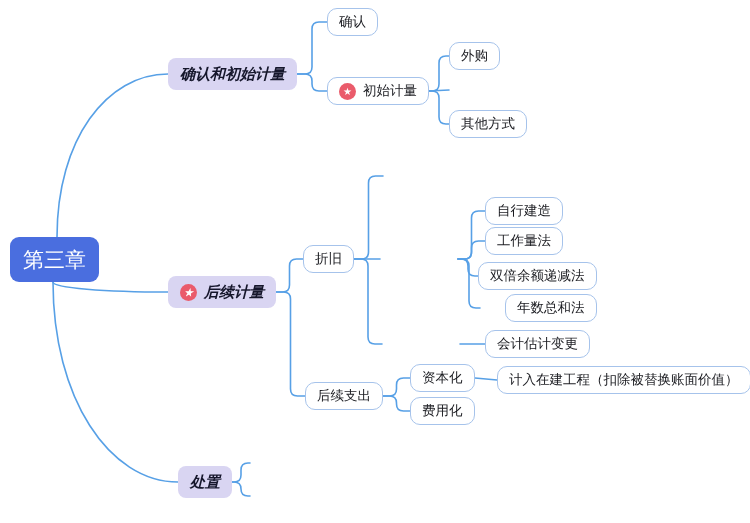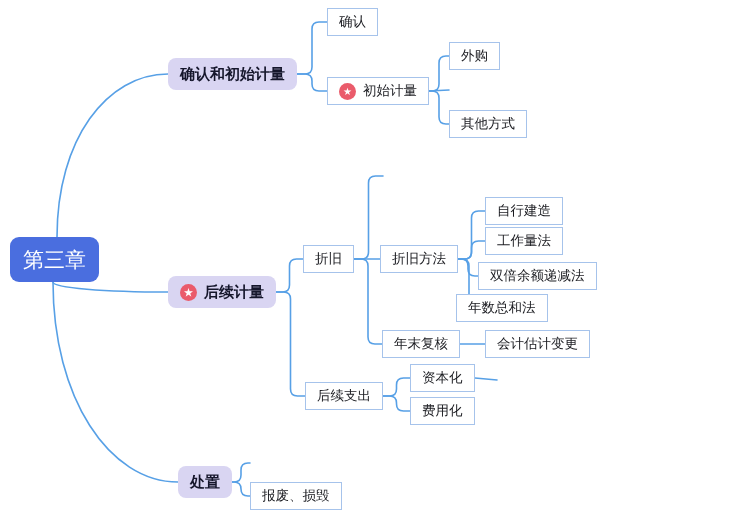--- a/index.html
+++ b/index.html
@@ -6,23 +6,23 @@
     --root-bg:#4A6EDF; --branch-bg:#D9D5F2; --node-border:#A6C3EB;
     --star-bg:#EA5B6B; --text:#1A1B20; --root-text:#FFFFFF; --branch-text:#15162B;
   }
   html,body{margin:0;padding:0;}
   body{background:#fff;font-family:"Liberation Sans",sans-serif;}
   #mindmap{position:relative;width:750px;height:523px;background:#ffffff;overflow:hidden;}
   #edges{position:absolute;left:0;top:0;}
   .node{position:absolute;box-sizing:border-box;display:flex;align-items:center;justify-content:center;
         white-space:nowrap;cursor:default;}
   .leaf{background:#ffffff;border:1px solid var(--node-border);color:var(--text);
-        font-size:13.5px;line-height:20px;padding:3px 11px;border-radius:0;}
+        font-size:13.5px;line-height:20px;padding:3px 11px;border-radius:10px;}
   .branch{background:var(--branch-bg);color:var(--branch-text);font-size:15px;font-weight:bold;
-        line-height:20px;padding:6px 12px;border-radius:8px;}
+        line-height:20px;padding:6px 12px;border-radius:8px;font-style:italic;}
   .root{background:var(--root-bg);color:var(--root-text);font-size:21px;line-height:29px;
         padding:8px 13px;border-radius:9px;}
   .star-badge{width:17px;height:17px;border-radius:50%;background:var(--star-bg);color:#fff;
         font-size:10px;line-height:17px;text-align:center;margin-right:7px;flex:0 0 auto;}
 </style>
 </head>
 <body>
 
 <div id="mindmap">
   <svg id="edges" width="750" height="523">
@@ -72,50 +72,44 @@
     <span class="lbl">其他方式</span>
   </div>
 
   <div class="node branch" style="left:168px;top:276px">
     <span class="star-badge">★</span>
     <span class="lbl">后续计量</span>
   </div>
   <div class="node leaf" style="left:303px;top:245px">
     <span class="lbl">折旧</span>
   </div>
-  <div class="node leaf" style="left:380px;top:245px">
-    <span class="lbl">折旧方法</span>
-  </div>
   <div class="node leaf" style="left:485px;top:197px">
     <span class="lbl">自行建造</span>
   </div>
   <div class="node leaf" style="left:485px;top:227px">
     <span class="lbl">工作量法</span>
   </div>
   <div class="node leaf" style="left:478px;top:262px">
     <span class="lbl">双倍余额递减法</span>
   </div>
-  <div class="node leaf" style="left:456px;top:294px">
+  <div class="node leaf" style="left:505px;top:294px">
     <span class="lbl">年数总和法</span>
-  </div>
-  <div class="node leaf" style="left:382px;top:330px">
-    <span class="lbl">年末复核</span>
   </div>
   <div class="node leaf" style="left:485px;top:330px">
     <span class="lbl">会计估计变更</span>
   </div>
   <div class="node leaf" style="left:410px;top:364px">
     <span class="lbl">资本化</span>
   </div>
   <div class="node leaf" style="left:305px;top:382px">
     <span class="lbl">后续支出</span>
   </div>
+  <div class="node leaf" style="left:497px;top:366px">
+    <span class="lbl">计入在建工程（扣除被替换账面价值）</span>
+  </div>
   <div class="node leaf" style="left:410px;top:397px">
     <span class="lbl">费用化</span>
   </div>
 
   <div class="node branch" style="left:178px;top:466px">
     <span class="lbl">处置</span>
   </div>
-  <div class="node leaf" style="left:250px;top:482px">
-    <span class="lbl">报废、损毁</span>
-  </div>
 </div>
 
 </body></html>

